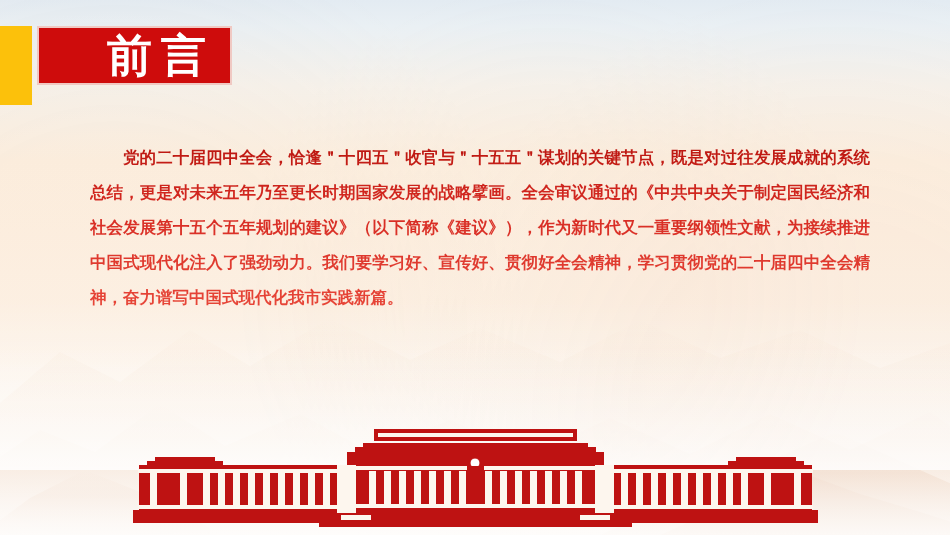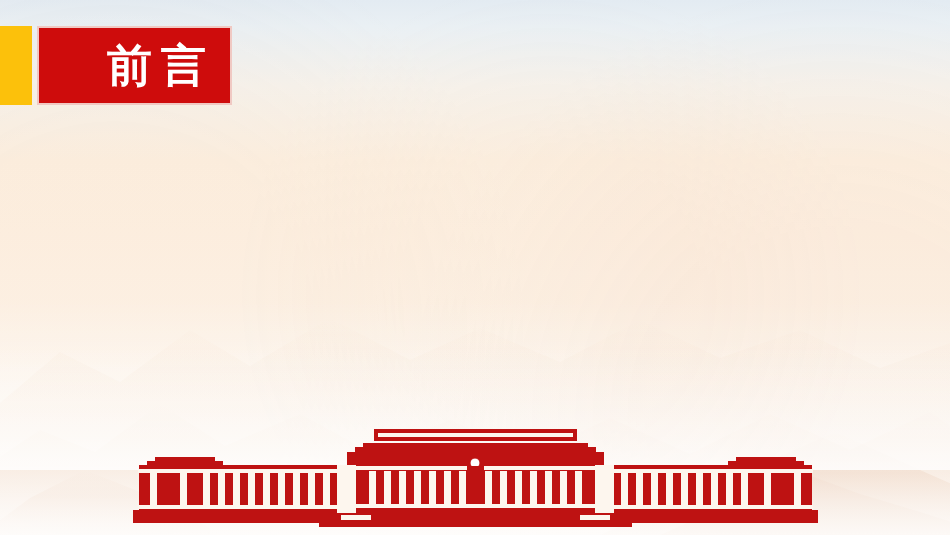--- a/index.html
+++ b/index.html
@@ -64,21 +64,21 @@
     top: 26px;
     width: 32px;
     height: 79px;
     background: #fcc10b;
   }
   .title-block {
     position: absolute;
     left: 37px;
     top: 26px;
     width: 195px;
-    height: 79px;
+    height: 59px;
     background: #ce0c0c;
     border: 2px solid #f0c9c3;
     box-sizing: border-box;
     display: flex;
     align-items: center;
     justify-content: center;
     padding-left: 44px;
   }
   .title-text {
     color: #ffffff;
@@ -167,20 +167,21 @@
   <div class="grain"></div>
   <div class="vignette-bottom"></div>
 
   <div class="header">
     <div class="accent-block"></div>
     <div class="title-block">
       <span class="title-text">前言</span>
     </div>
   </div>
 
+  <div class="body-copy">党的二十届四中全会，恰逢＂十四五＂收官与＂十五五＂谋划的关键节点，既是对过往发展成就的系统总结，更是对未来五年乃至更长时期国家发展的战略擘画。全会审议通过的《中共中央关于制定国民经济和社会发展第十五个五年规划的建议》（以下简称《建议》），作为新时代又一重要纲领性文献，为接续推进中国式现代化注入了强劲动力。我们要学习好、宣传好、贯彻好全会精神，学习贯彻党的二十届四中全会精神，奋力谱写中国式现代化我市实践新篇。</div>
 
   <svg class="building" viewBox="0 0 685 112" preserveAspectRatio="none" aria-hidden="true">
     <g fill="#be1212">
 
       <rect x="241" y="10" width="203" height="4"></rect>
       <rect x="241" y="10" width="4" height="12"></rect>
       <rect x="440" y="10" width="4" height="12"></rect>
       <rect x="241" y="18" width="203" height="4"></rect>
 
       <rect x="230" y="24" width="225" height="9"></rect>

